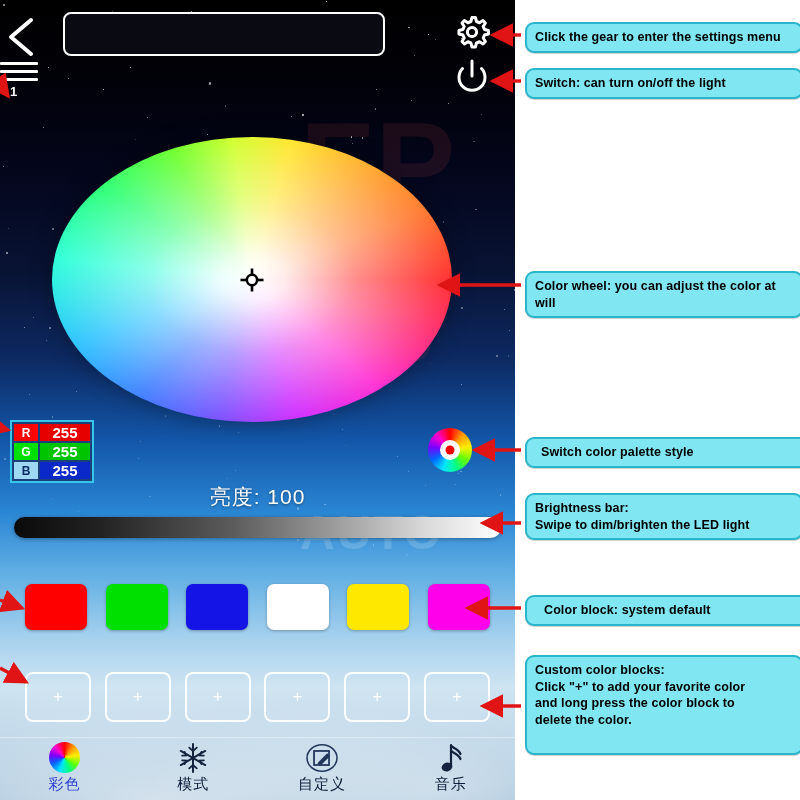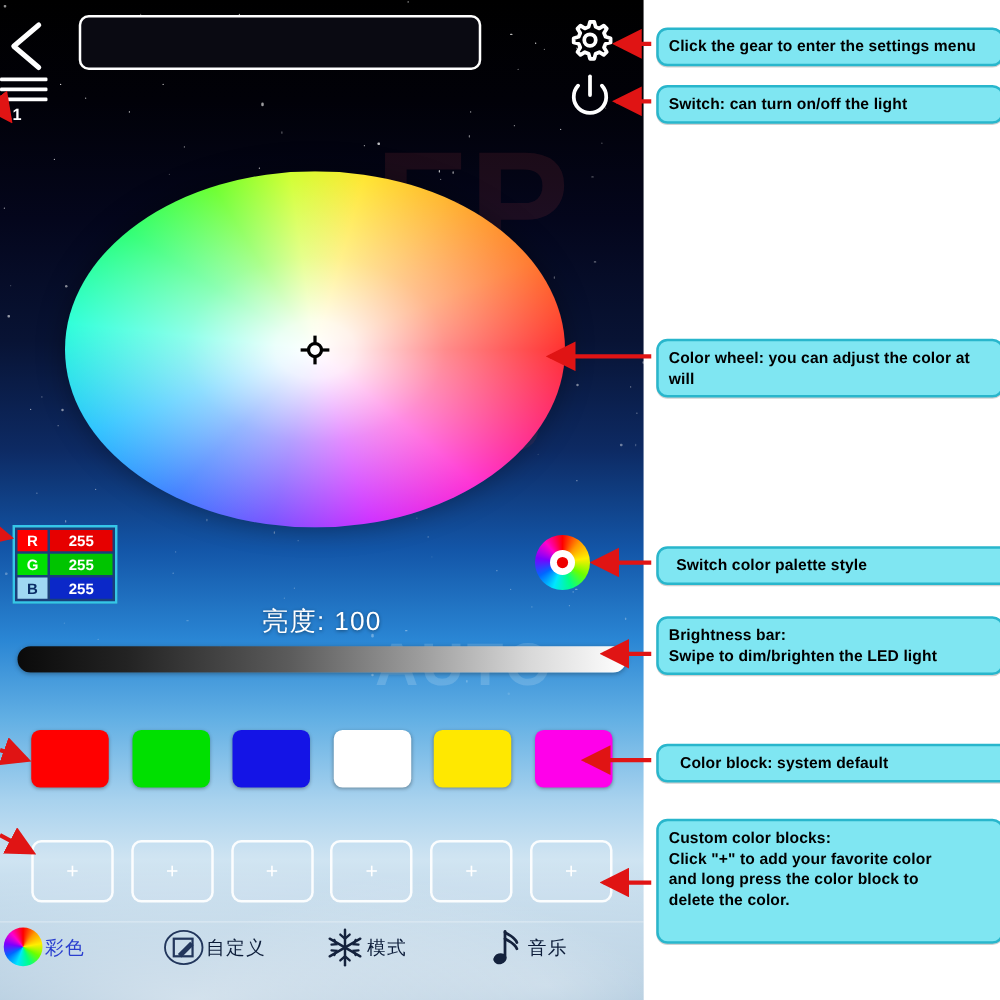--- a/index.html
+++ b/index.html
@@ -115,21 +115,21 @@
     border:2px solid #35c6e8;background:#1a3f7a;padding:2px;
     display:flex;flex-direction:column;gap:2px;
   }
   .rgb-row{display:flex;gap:2px;height:17px;}
   .rgb-key{
     width:24px;display:flex;align-items:center;justify-content:center;
     font-size:12px;font-weight:700;color:#ffffff;
   }
   .rgb-val{
     flex:1;display:flex;align-items:center;justify-content:center;
-    font-size:12px;font-weight:700;color:#ffffff;
+    font-size:15px;font-weight:700;color:#ffffff;
   }
   .k-r{background:#ff0000;} .v-r{background:#e60000;}
   .k-g{background:#00e000;} .v-g{background:#00c400;}
   .k-b{background:#9fd8f2;color:#0b2d66 !important;} .v-b{background:#0b28c8;}
 
   
   .palette-toggle{
     position:absolute;left:428px;top:428px;width:44px;height:44px;cursor:pointer;
   }
   .palette-toggle .ring{
@@ -180,21 +180,21 @@
     color:#ffffff;font-size:17px;font-weight:400;
   }
 
   
   .bottomnav{
     position:absolute;left:0;bottom:0;width:515px;height:62px;
     display:flex;align-items:flex-start;
     border-top:1px solid rgba(255,255,255,.35);
   }
   .nav-item{
-    flex:1;display:flex;flex-direction:row;align-items:center;justify-content:flex-start;
+    flex:1;display:flex;flex-direction:column;align-items:center;justify-content:flex-start;
     padding-top:3px;cursor:pointer;
   }
   .nav-label{font-size:15px;color:#0d1d3a;margin-top:1px;letter-spacing:1px;}
   .nav-item.active .nav-label{color:#2b3fcf;}
   .nav-ico{width:36px;height:33px;display:flex;align-items:center;justify-content:center;}
   .nav-wheel{
     width:31px;height:31px;border-radius:50%;
     background:conic-gradient(from 0deg,
       #ff0000,#ff9900,#ffee00,#6bff00,#00ff88,#00e5ff,#0066ff,#7a00ff,#ff00cc,#ff0000);
   }
@@ -470,48 +470,48 @@
 
       <div class="nav-item active">
         <div class="nav-ico">
           <div class="nav-wheel"></div>
         </div>
         <div class="nav-label">彩色</div>
       </div>
 
       <div class="nav-item">
         <div class="nav-ico">
-          <svg viewBox="0 0 36 32" width="34" height="30" aria-hidden="true">
-            <ellipse cx="18" cy="16" rx="16" ry="14.2" fill="none" stroke="#22365c" stroke-width="1.6"></ellipse>
-            <rect x="9.5" y="8.5" width="16" height="15" fill="none" stroke="#22365c" stroke-width="1.9"></rect>
-            <path d="M13 21.5 L23.5 11 L26.5 14 L16 24.5 Z" fill="#22365c"></path>
-          </svg>
-        </div>
-        <div class="nav-label">自定义</div>
-      </div>
-
-      <div class="nav-item">
-        <div class="nav-ico">
           <svg viewBox="0 0 34 34" width="32" height="32" aria-hidden="true">
             <g stroke="#14223d" stroke-width="2.1" stroke-linecap="round" fill="none">
               <line x1="17" y1="2" x2="17" y2="32"></line>
               <line x1="4" y1="9.5" x2="30" y2="24.5"></line>
               <line x1="4" y1="24.5" x2="30" y2="9.5"></line>
               <g stroke-width="1.9">
                 <path d="M13 6 L17 9.5 L21 6"></path>
                   <path d="M13 28 L17 24.5 L21 28"></path>
                 <path d="M5.5 14.5 L9.6 14.2 L8 10.5"></path>
                   <path d="M28.5 19.5 L24.4 19.8 L26 23.5"></path>
                 <path d="M5.5 19.5 L9.6 19.8 L8 23.5"></path>
                   <path d="M28.5 14.5 L24.4 14.2 L26 10.5"></path>
               </g>
             </g>
           </svg>
         </div>
         <div class="nav-label">模式</div>
+      </div>
+
+      <div class="nav-item">
+        <div class="nav-ico">
+          <svg viewBox="0 0 36 32" width="34" height="30" aria-hidden="true">
+            <ellipse cx="18" cy="16" rx="16" ry="14.2" fill="none" stroke="#22365c" stroke-width="1.6"></ellipse>
+            <rect x="9.5" y="8.5" width="16" height="15" fill="none" stroke="#22365c" stroke-width="1.9"></rect>
+            <path d="M13 21.5 L23.5 11 L26.5 14 L16 24.5 Z" fill="#22365c"></path>
+          </svg>
+        </div>
+        <div class="nav-label">自定义</div>
       </div>
 
       <div class="nav-item">
         <div class="nav-ico">
           <svg viewBox="0 0 28 32" width="28" height="32" aria-hidden="true">
             <g fill="none" stroke="#14223d" stroke-width="2.2" stroke-linecap="round">
               <line x1="14" y1="3" x2="14" y2="24"></line>
               <path d="M14 4 C18 6.5 22 8 23.5 12"></path>
               <path d="M14 9 C18 11.5 22 13 23.5 17"></path>
             </g>

